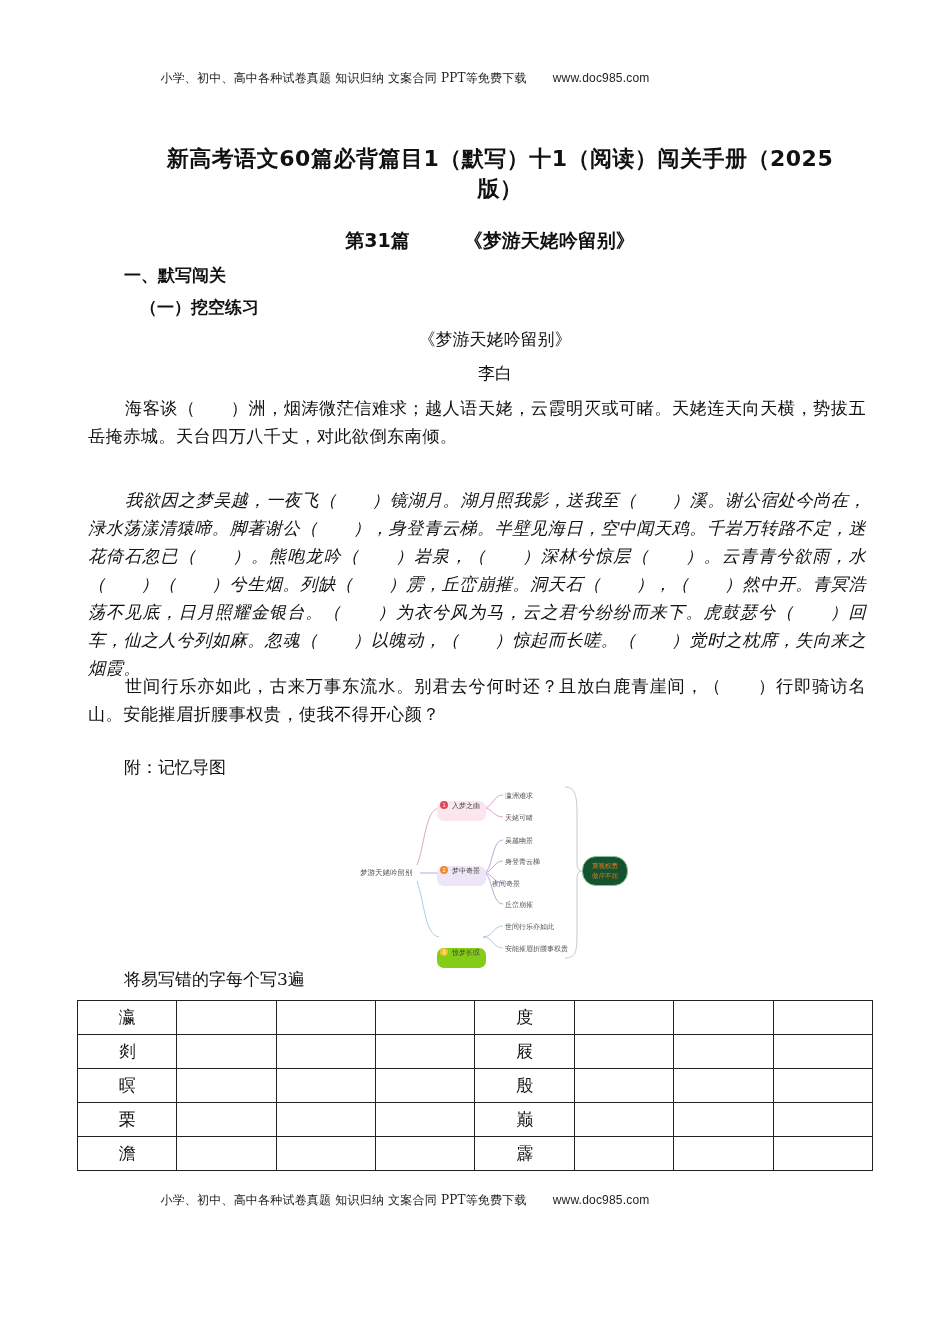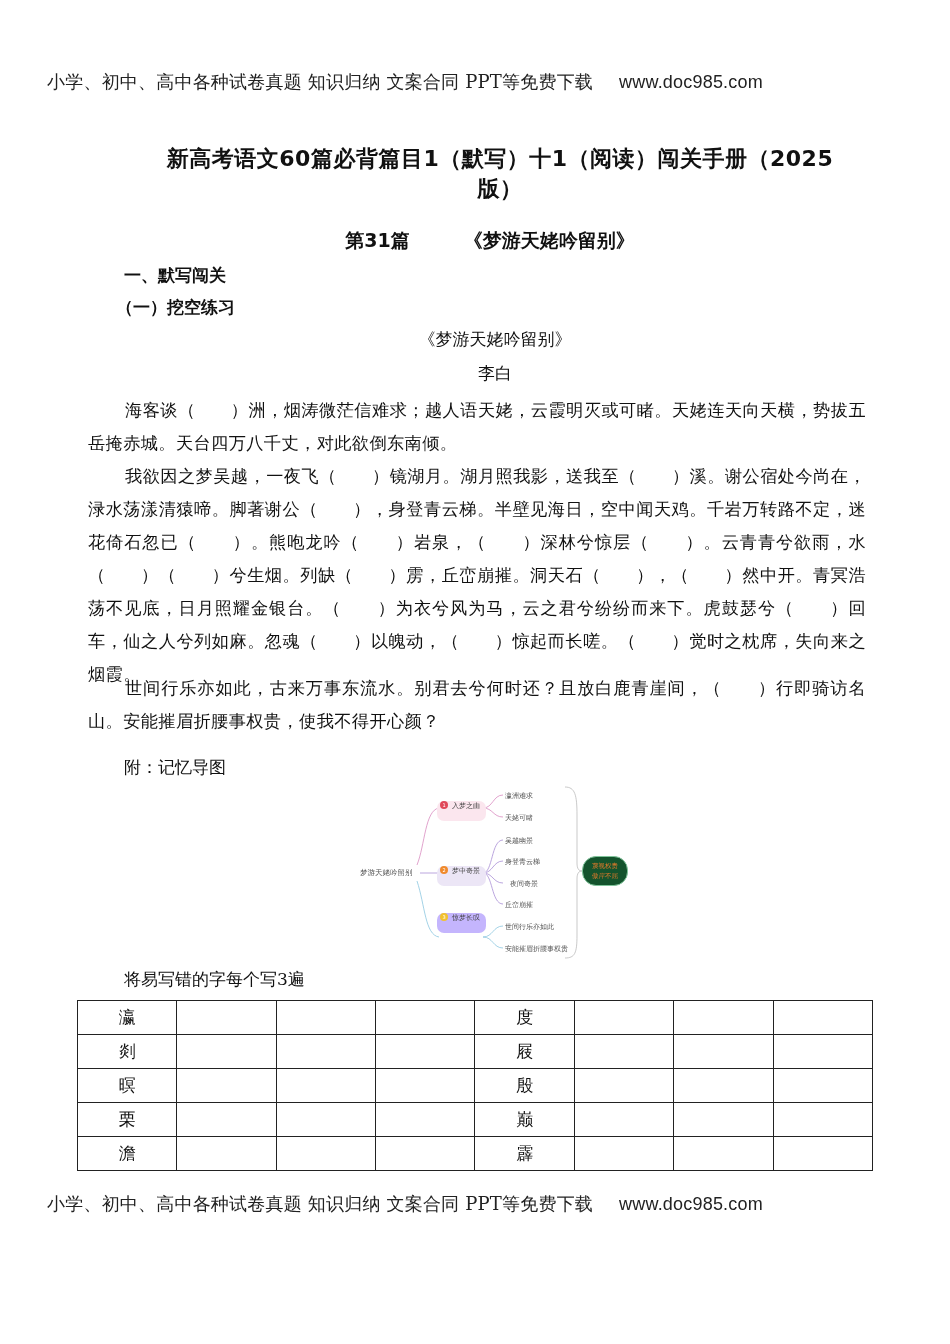--- a/index.html
+++ b/index.html
@@ -3,21 +3,21 @@
 <meta charset="utf-8">
 <style>
   * { margin: 0; padding: 0; box-sizing: border-box; }
   body {
     width: 950px; height: 1344px; background: #ffffff; position: relative;
     font-family: "DejaVu Serif", "Liberation Serif", serif; color: #111;
     overflow: hidden;
   }
   .page-header, .page-footer {
     position: absolute; left: 0; width: 810px; text-align: center;
-    font-size: 18px; color: #222; letter-spacing: 0.2px;
+    font-size: 12px; color: #222; letter-spacing: 0.2px;
   }
   .page-header { top: 70px; }
   .page-footer { top: 1192px; }
   .page-header .url, .page-footer .url {
     font-family: "Liberation Sans", "DejaVu Sans", sans-serif; margin-left: 26px;
   }
   .title {
     position: absolute; left: 150px; width: 700px; top: 144px;
     text-align: center; font-weight: bold; font-size: 22px; line-height: 30px;
     font-family: "DejaVu Sans", sans-serif; letter-spacing: 0.5px;
@@ -26,35 +26,35 @@
     position: absolute; left: 0; width: 980px; top: 228px;
     text-align: center; font-weight: bold; font-size: 19px;
     font-family: "DejaVu Sans", sans-serif;
   }
   .subtitle .gap { display: inline-block; width: 54px; }
   .sec1 {
     position: absolute; left: 124px; top: 264px; font-weight: bold; font-size: 17px;
     font-family: "DejaVu Sans", sans-serif;
   }
   .sec2 {
-    position: absolute; left: 116px; top: 296px; font-weight: bold; font-size: 17px;
+    position: absolute; left: 140px; top: 296px; font-weight: bold; font-size: 17px;
     font-family: "DejaVu Sans", sans-serif;
   }
   .poem-title {
     position: absolute; left: 0; width: 990px; top: 328px; text-align: center; font-size: 17px;
   }
   .poem-author {
     position: absolute; left: 0; width: 990px; top: 362px; text-align: center; font-size: 17px;
   }
   .para {
-    position: absolute; left: 88px; width: 778px; font-size: 17.2px; line-height: 33px;
+    position: absolute; left: 88px; width: 778px; font-size: 17.2px; line-height: 28px;
     text-indent: 37px; text-align: justify; letter-spacing: 0.4px;
   }
   .p1 { top: 394px; }
-  .p2 { top: 460px; }
+  .p2 { top: 486px; font-style: italic; }
   .p3 { top: 672px; }
   .appendix { position: absolute; left: 124px; top: 756px; font-size: 17px; }
 
   .mindmap { position: absolute; left: 355px; top: 785px; width: 260px; height: 175px; }
   .mm-text { position: absolute; font-size: 7px; color: #555; font-family: "DejaVu Sans", sans-serif; white-space: nowrap; }
   .mm-node {
     position: absolute; height: 20px; border-radius: 7px; padding: 0 6px 0 3px;
     display: flex; align-items: flex-start; font-size: 7px; color: #444;
     font-family: "DejaVu Sans", sans-serif; white-space: nowrap;
   }
@@ -125,30 +125,30 @@
   <div class="mm-text" style="left:5px;top:83px;font-size:7.5px;">梦游天姥吟留别</div>
 
   <div class="mm-node" style="left:82px;top:16px;background:#fbe6ee;">
     <span class="mm-dot" style="background:#e0485a;">1</span>
     <span>入梦之由</span>
   </div>
   <div class="mm-node" style="left:82px;top:81px;background:#ece6f6;">
     <span class="mm-dot" style="background:#f08a2c;">2</span>
     <span>梦中奇景</span>
   </div>
-  <div class="mm-node" style="left:82px;top:128px;background:#c4b5fd;">
+  <div class="mm-node" style="left:82px;top:163px;background:#84cc16;">
     <span class="mm-dot" style="background:#f2c12e;">3</span>
     <span>惊梦长叹</span>
   </div>
 
   <div class="mm-text" style="left:150px;top:6px;">瀛洲难求</div>
   <div class="mm-text" style="left:150px;top:28px;">天姥可睹</div>
   <div class="mm-text" style="left:150px;top:51px;">吴越幽景</div>
   <div class="mm-text" style="left:150px;top:72px;">身登青云梯</div>
-  <div class="mm-text" style="left:155px;top:94px;">夜间奇景</div>
+  <div class="mm-text" style="left:137px;top:94px;">夜间奇景</div>
   <div class="mm-text" style="left:150px;top:115px;">丘峦崩摧</div>
   <div class="mm-text" style="left:150px;top:137px;">世间行乐亦如此</div>
   <div class="mm-text" style="left:150px;top:159px;font-family:Liberation Serif, serif;">安能摧眉折腰事权贵</div>
 
   <div class="mm-summary">
     <span>蔑视权贵</span>
     <span>傲岸不屈</span>
   </div>
 </div>
 

